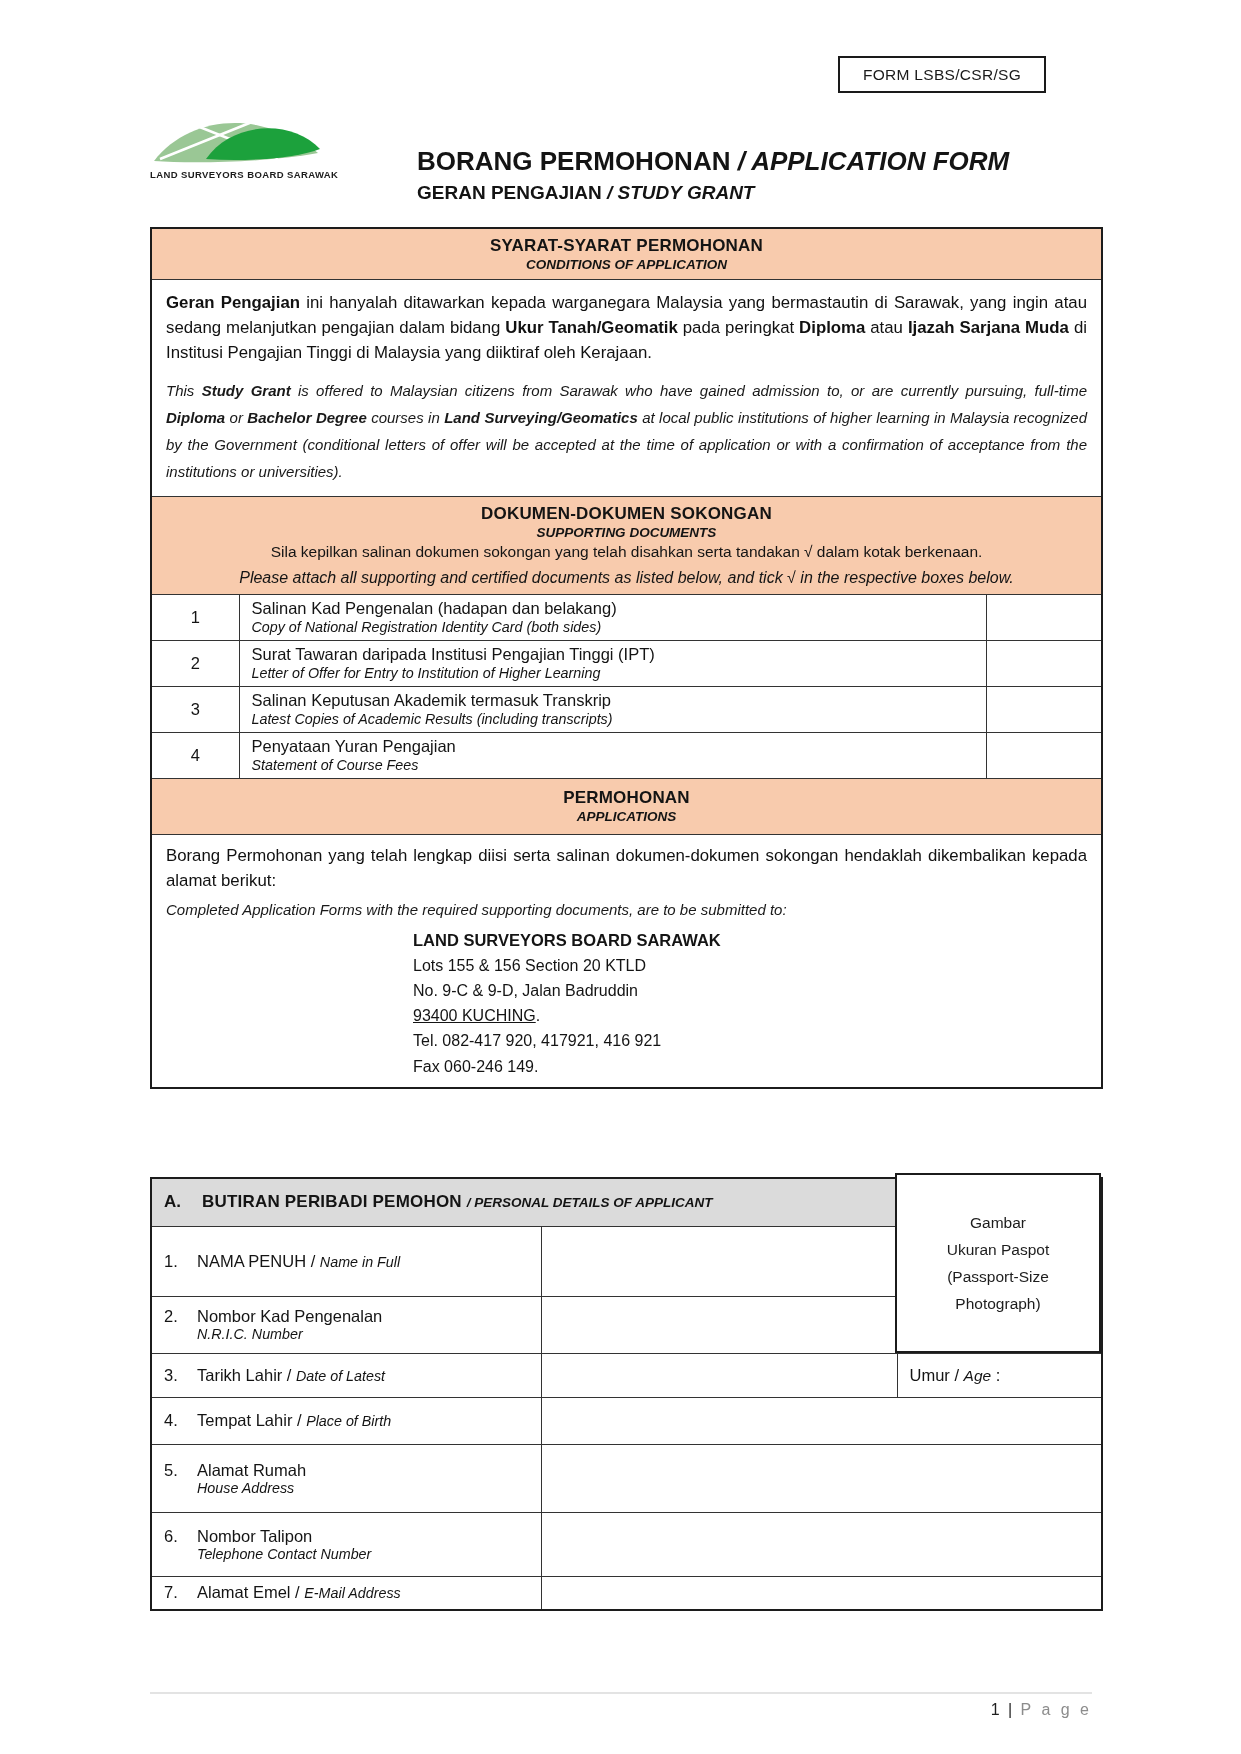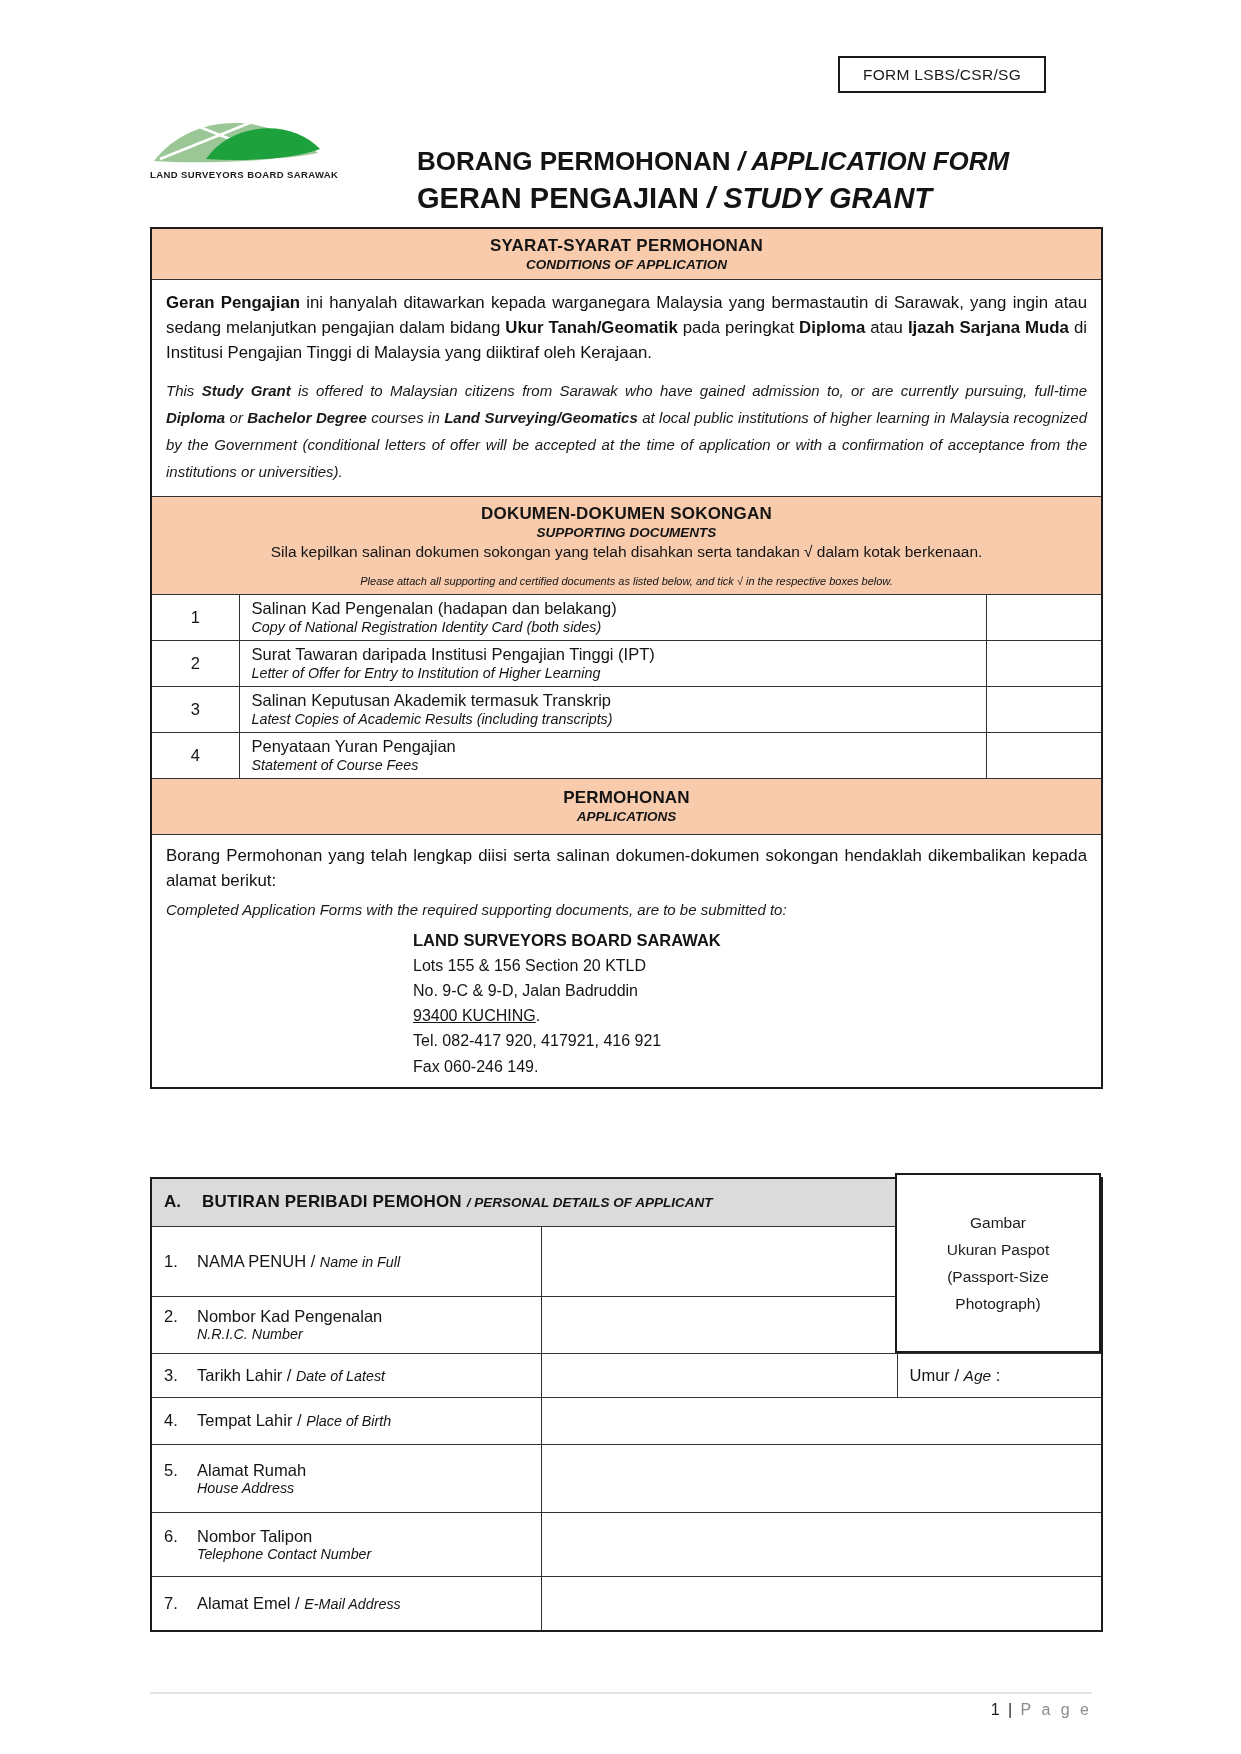--- a/index.html
+++ b/index.html
@@ -12,32 +12,32 @@
   .form-code-box{
     position:absolute; left:838px; top:56px; width:208px; height:37px;
     border:2px solid #1a1a1a; display:flex; align-items:center; justify-content:center;
     font-size:15.5px; letter-spacing:.3px; color:#1a1a1a;
   }
   .logo{ position:absolute; left:150px; top:112px; width:174px; text-align:center; }
   .logo svg{ width:170px; height:56px; display:block; margin:0 auto; }
   .logo-caption{ font-size:9.5px; font-weight:bold; letter-spacing:.4px; white-space:nowrap; color:#1c1c1c; margin-top:1px; }
   .titles{ position:absolute; left:417px; top:146px; white-space:nowrap; }
   .title-line1{ font-size:26px; font-weight:bold; }
-  .title-line2{ font-size:29px; font-weight:bold; margin-top:5px; }
+  .title-line2{ font-size:19px; font-weight:bold; margin-top:5px; }
   .titles .it{ font-style:italic; }
   
   .content{ position:absolute; left:150px; top:227px; width:953px; }
   table{ border-collapse:collapse; width:100%; }
   td{ border:1.5px solid #333333; vertical-align:middle; }
   table.main, table.secA{ border:2px solid #1c1c1c; }
   .sec-header{ background:#F8CBAD; text-align:center; padding:7px 10px; }
   .hdr-my{ font-size:17px; font-weight:bold; letter-spacing:.2px; }
   .hdr-en{ font-size:13.5px; font-weight:bold; font-style:italic; margin-top:1px; }
   .hdr-note-my{ font-size:15.5px; margin-top:3px; }
-  .hdr-note-en{ font-size:11px; font-style:italic; margin-top:14px; }
+  .hdr-note-en{ font-size:16px; font-style:italic; margin-top:8px; }
   .body-cell{ padding:10px 14px; background:#fff; }
   .para-my{ font-size:16.8px; line-height:1.5; text-align:justify; color:#111; }
   .para-en{ font-size:15px; font-style:italic; line-height:1.82; text-align:justify; margin-top:11px; color:#191919; }
   .b{ font-weight:bold; }
   .doc-num{ width:88px; text-align:center; font-size:16.5px; height:46px; }
   .doc-desc{ padding:4px 12px; }
   .doc-my{ font-size:16.5px; }
   .doc-en{ font-size:14.3px; font-style:italic; margin-top:1px; }
   .doc-tick{ width:116px; background:#fff; }
   .app-body{ padding:8px 14px; }
@@ -239,21 +239,21 @@
     </tr>
 
     <tr style="height:64px">
       <td class="lbl-cell">
         <div><span class="row-num">6.</span><span class="lbl-my">Nombor Talipon</span></div>
         <div class="lbl-en lbl-second">Telephone Contact Number</div>
       </td>
       <td colspan="2" class="field-cell"></td>
     </tr>
 
-    <tr style="height:55px">
+    <tr style="height:34px">
       <td class="lbl-cell">
         <span class="row-num">7.</span><span class="lbl-my">Alamat Emel / </span><span class="lbl-en">E-Mail Address</span>
       </td>
       <td colspan="2" class="field-cell"></td>
     </tr>
   </tbody>
     </table>
 
   <div class="photo-box">
     <div>

